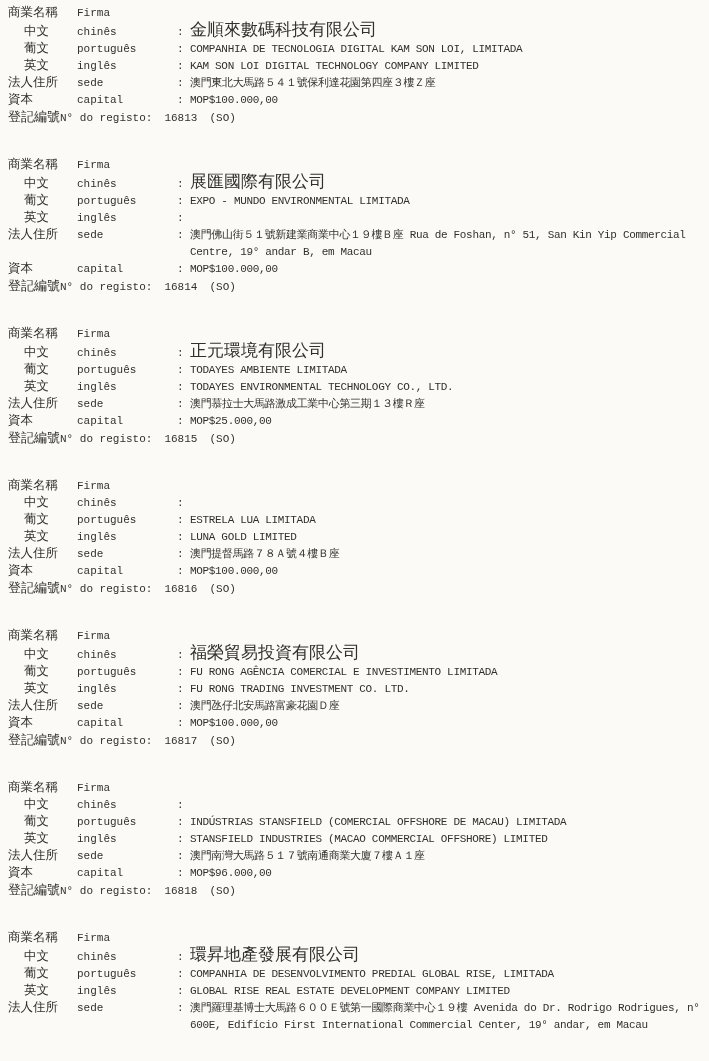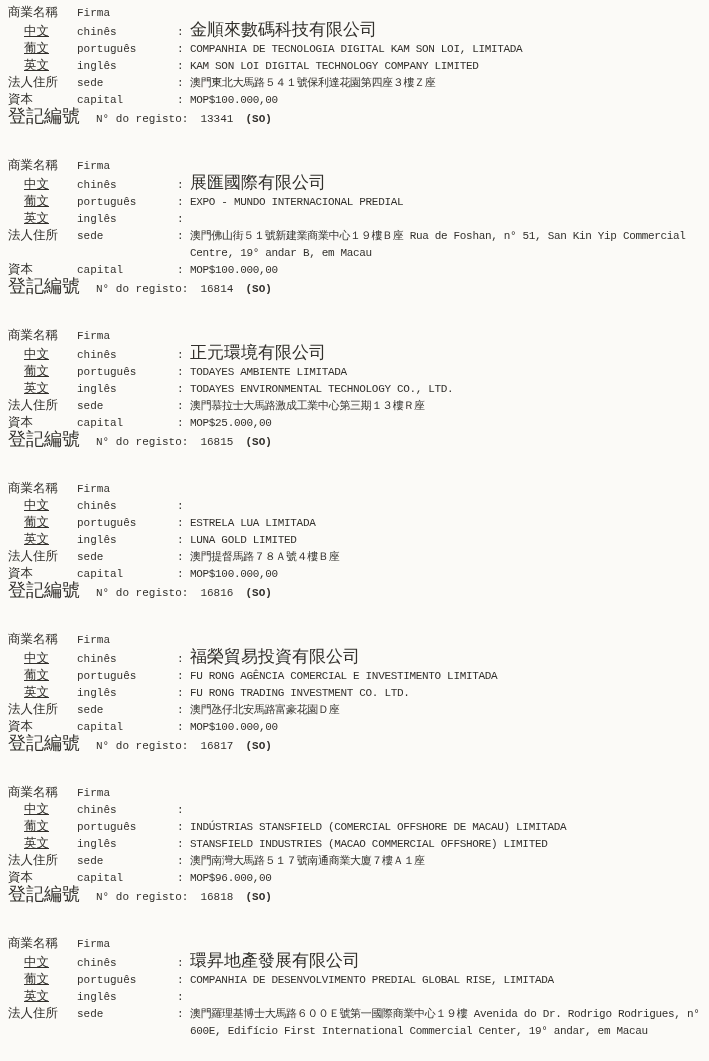--- a/index.html
+++ b/index.html
@@ -23,38 +23,38 @@
     line-height: 17px;
     font-size: 11px;
   }
   .c1 {
     flex: none;
     width: 69px;
     font-size: 12.5px;
     box-sizing: border-box;
     white-space: nowrap;
   }
-  .c1.ind { padding-left: 16px; text-decoration: underline; }
+  .c1.ind { padding-left: 16px; }
   .c2 {
     flex: none;
     width: 100px;
     white-space: nowrap;
   }
   .colon { flex: none; width: 13px; }
   .value {
     flex: 1;
     letter-spacing: -0.03em;
     word-break: break-word;
   }
   .value-zh { font-size: 17px; letter-spacing: 0; }
   
-  .row.registo .reg-zh { flex: none; font-size: 18px; white-space: nowrap; }
-  .row.registo .reg-pt { flex: none; margin-left: 16px; white-space: nowrap; }
+  .row.registo .reg-zh { flex: none; font-size: 13px; white-space: nowrap; }
+  .row.registo .reg-pt { flex: none; margin-left: 0; white-space: nowrap; }
   .row.registo .reg-num { flex: none; margin-left: 12px; }
-  .row.registo .reg-suffix { flex: none; margin-left: 12px; font-weight: bold; }
+  .row.registo .reg-suffix { flex: none; margin-left: 12px; }
 </style>
 </head>
 <body>
 
 <div class="page">
 
   <section class="entry">
 
     <div class="row">
       <span class="c1">商業名稱</span>
@@ -92,21 +92,21 @@
     <div class="row">
       <span class="c1">資本</span>
       <span class="c2">capital</span>
       <span class="colon">:</span>
       <span class="value">MOP$100.000,00</span>
     </div>
 
     <div class="row registo">
       <span class="reg-zh">登記編號</span>
       <span class="reg-pt">N° do registo:</span>
-      <span class="reg-num">13341</span>
+      <span class="reg-num">16813</span>
       <span class="reg-suffix">(SO)</span>
     </div>
 
   </section>
 
   <section class="entry">
 
     <div class="row">
       <span class="c1">商業名稱</span>
       <span class="c2">Firma</span>
@@ -116,21 +116,21 @@
       <span class="c1 ind">中文</span>
       <span class="c2">chinês</span>
       <span class="colon">:</span>
       <span class="value value-zh">展匯國際有限公司</span>
     </div>
 
     <div class="row">
       <span class="c1 ind">葡文</span>
       <span class="c2">português</span>
       <span class="colon">:</span>
-      <span class="value">EXPO - MUNDO INTERNACIONAL PREDIAL</span>
+      <span class="value">EXPO - MUNDO ENVIRONMENTAL LIMITADA</span>
     </div>
 
     <div class="row">
       <span class="c1 ind">英文</span>
       <span class="c2">inglês</span>
       <span class="colon">:</span>
     </div>
 
     <div class="row">
       <span class="c1">法人住所</span>
@@ -375,20 +375,21 @@
       <span class="c1 ind">葡文</span>
       <span class="c2">português</span>
       <span class="colon">:</span>
       <span class="value">COMPANHIA DE DESENVOLVIMENTO PREDIAL GLOBAL RISE, LIMITADA</span>
     </div>
 
     <div class="row">
       <span class="c1 ind">英文</span>
       <span class="c2">inglês</span>
       <span class="colon">:</span>
+      <span class="value">GLOBAL RISE REAL ESTATE DEVELOPMENT COMPANY LIMITED</span>
     </div>
 
     <div class="row">
       <span class="c1">法人住所</span>
       <span class="c2">sede</span>
       <span class="colon">:</span>
       <span class="value">澳門羅理基博士大馬路６００Ｅ號第一國際商業中心１９樓 Avenida do Dr. Rodrigo Rodrigues, n° 600E, Edifício First International Commercial Center, 19° andar, em Macau</span>
     </div>
 
   </section>

